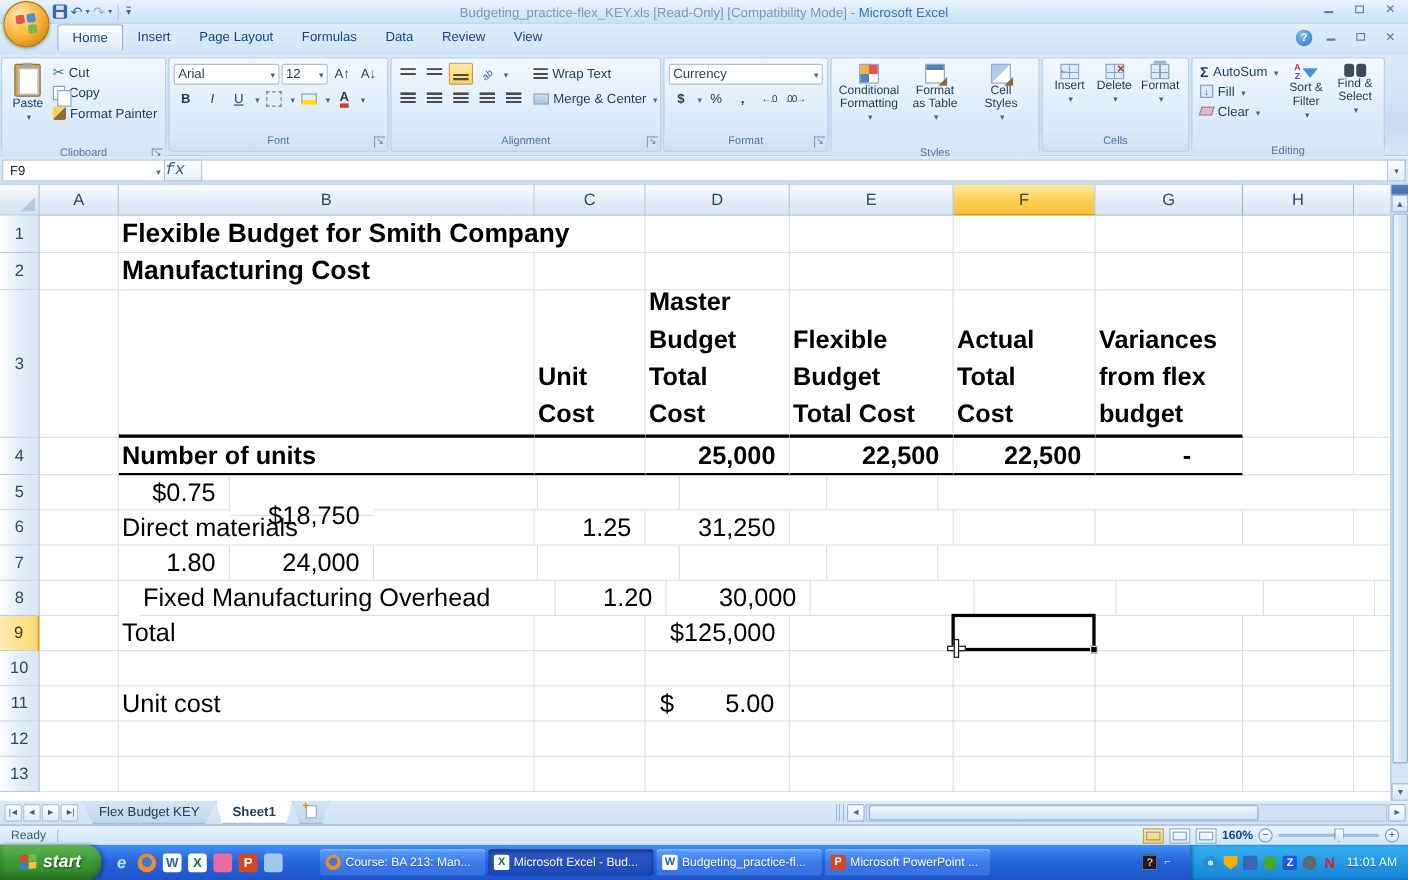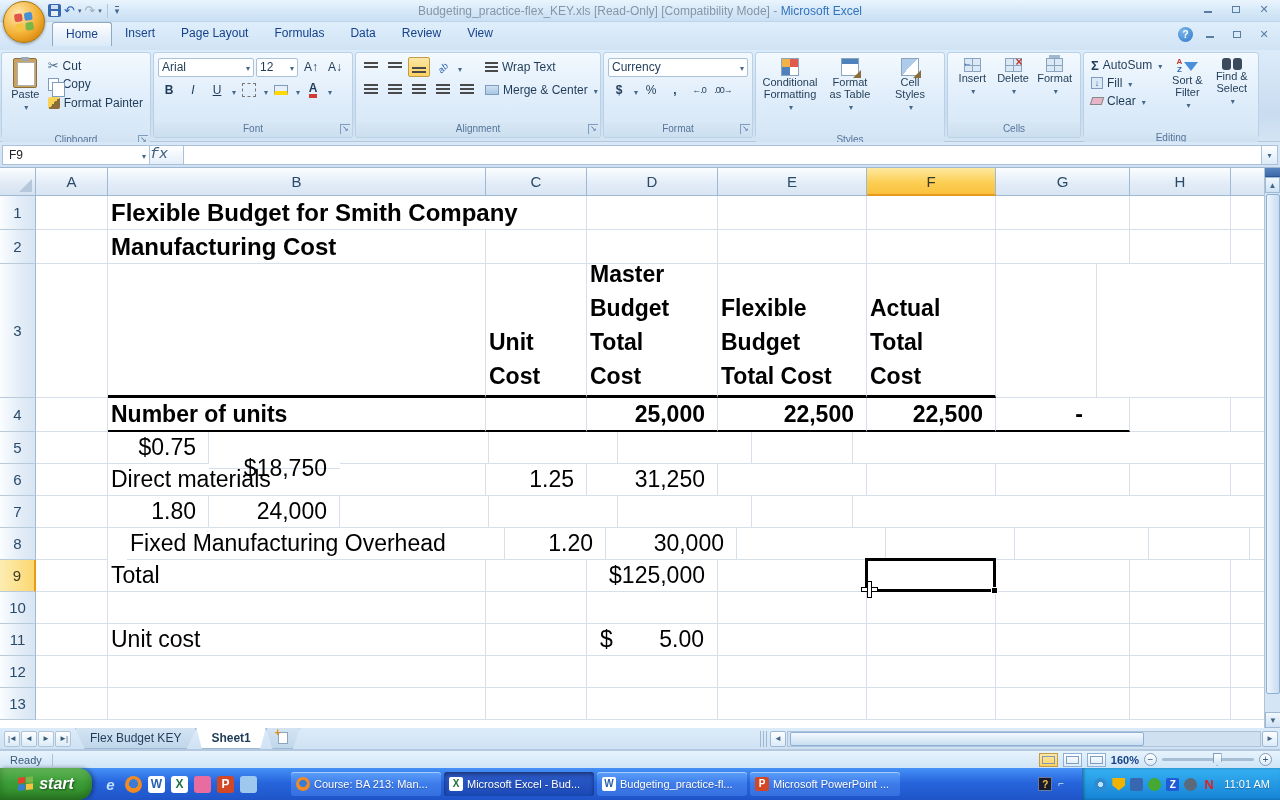--- a/index.html
+++ b/index.html
@@ -579,20 +579,23 @@
           <div class="cell bb2" style="width: 131px;">Master
 Budget
 Total
 Cost</div>
           <div class="cell bb2" style="width: 149px;">Flexible
 Budget
 Total Cost</div>
           <div class="cell bb2" style="width: 129px;">Actual
 Total
 Cost</div>
+          <div class="cell bb2" style="width: 134px;">Variances
+from flex
+budget</div>
           <div class="cell" style="width: 101px;"></div>
           <div class="cell fillc" style="flex: 1 1 0%;"></div>
         </div>
         <div class="grow" style="height: 34px;">
           <div class="rh">4</div>
           <div class="cell" style="width: 72px;"></div>
           <div class="cell b bb1" style="width: 378px;">Number of units</div>
           <div class="cell bb1" style="width: 101px;"></div>
           <div class="cell b r bb1" style="width: 131px;">25,000</div>
           <div class="cell b r bb1" style="width: 149px;">22,500</div>

